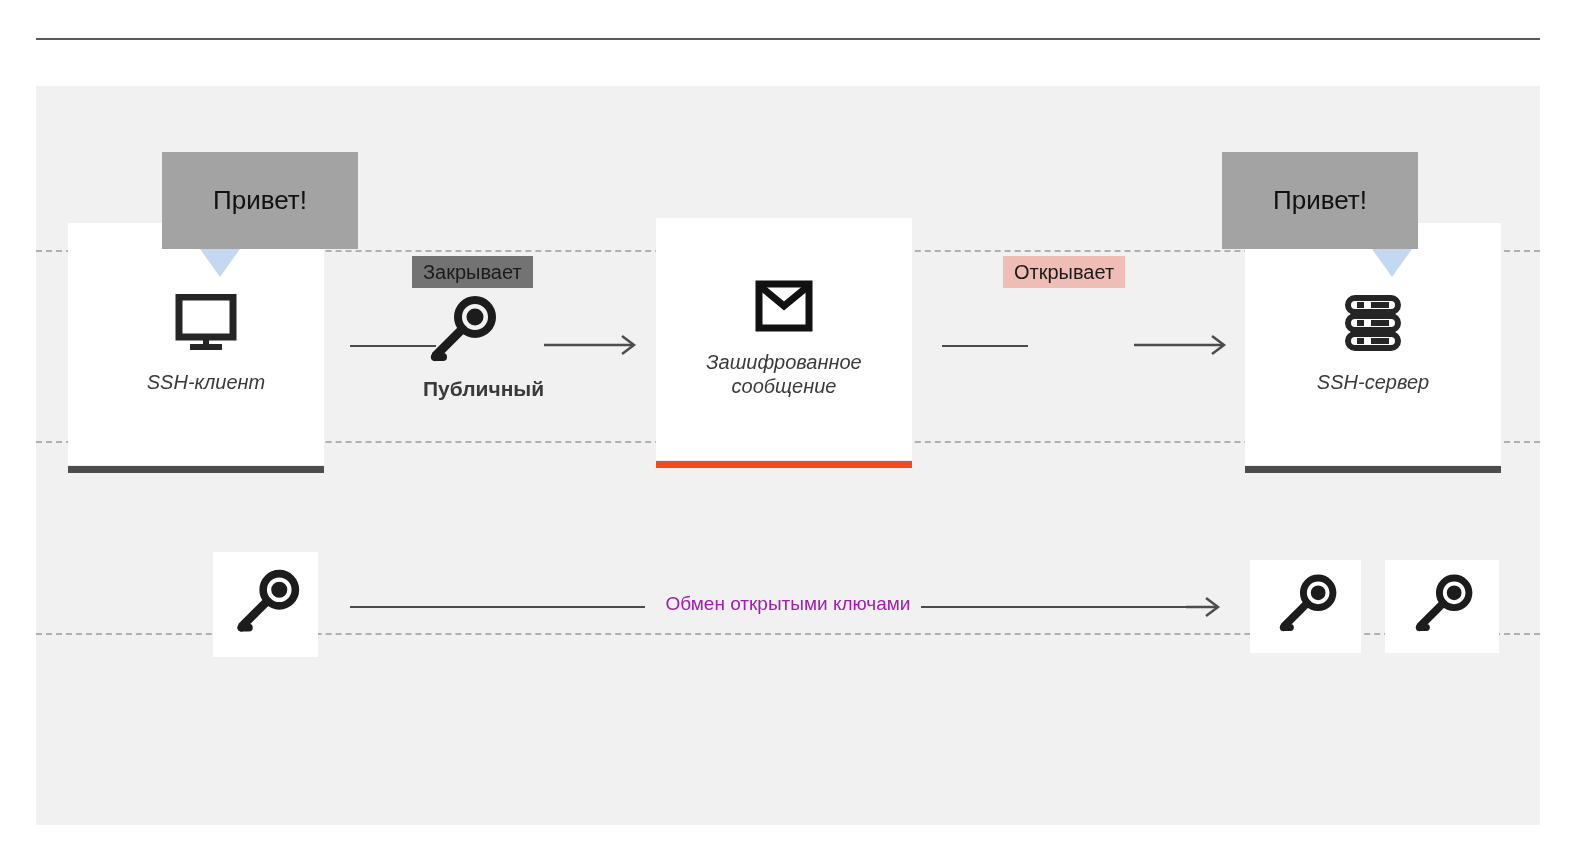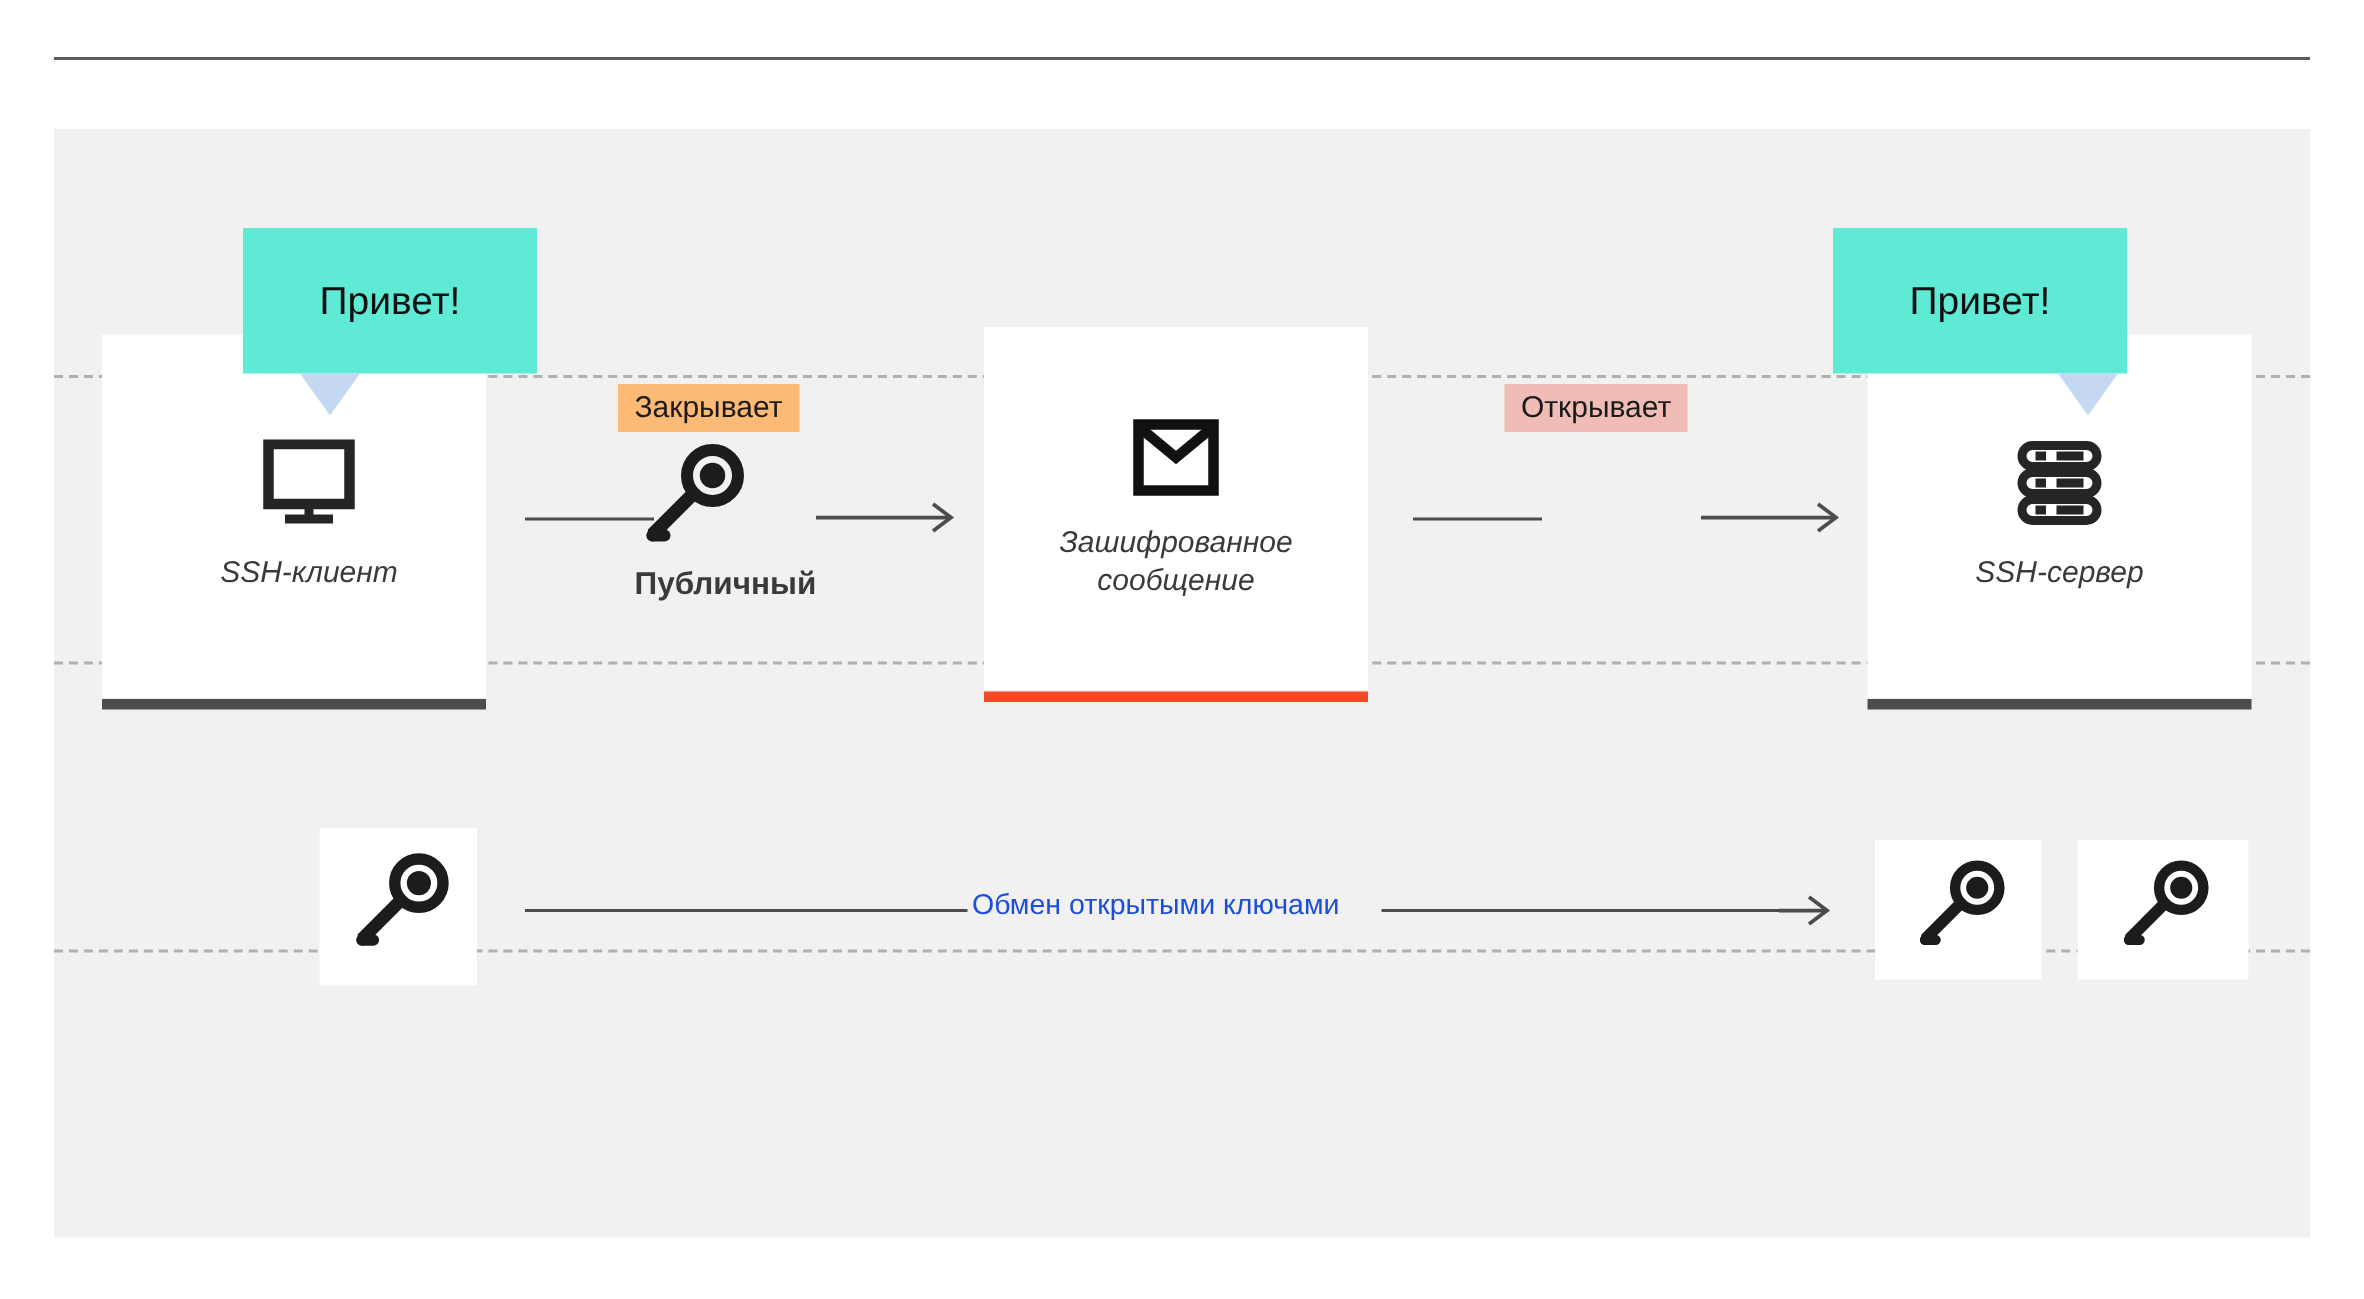--- a/index.html
+++ b/index.html
@@ -60,41 +60,41 @@
   .keycard {
     position: absolute; background: #ffffff;
     display: flex; align-items: center; justify-content: center;
   }
   .kc-left   { left: 177px;  top: 466px; width: 105px; height: 105px; }
   .kc-priv   { left: 1214px; top: 474px; width: 111px; height: 93px;  }
   .kc-pub    { left: 1349px; top: 474px; width: 114px; height: 93px;  }
 
   
   .bubble {
-    position: absolute; background: #5eead4;
+    position: absolute; background: #a3a3a3;
     display: flex; align-items: center; justify-content: center;
   }
   .bubble .bubble-text { font-size: 26px; color: #111; }
   .bubble::after {
     content: ""; position: absolute; top: 100%; left: 38px;
     border-left: 20px solid transparent;
     border-right: 20px solid transparent;
     border-top: 28px solid #c5d8f1;
   }
   .bubble-client { left: 126px;  top: 66px; width: 196px; height: 97px; }
   .bubble-server { left: 1186px; top: 66px; width: 196px; height: 97px; }
   .bubble-server::after { left: 150px; }
 
   
   .badge {
     position: absolute; height: 32px; padding: 0 11px;
     display: flex; align-items: center; justify-content: center;
     font-size: 20px; color: #1b1b1b; white-space: nowrap;
   }
-  .badge-green { background: #fdba74; left: 376px;  top: 170px; }
+  .badge-green { background: #737373; left: 376px;  top: 170px; }
   .badge-pink  { background: #efbdb5; left: 967px;  top: 170px; }
 
   
   .keygroup { position: absolute; width: 200px; text-align: left; font-weight: bold; }
   .keygroup .kg-icon { display:block; margin: 0 auto; }
   .keygroup .kg-label {
     display:block; margin-top: 6px; font-size: 21px; color: #3a3a3a;
   }
   .kg-public  { left: 387px;  top: 209px; }
   .kg-private { left: 978px;  top: 209px; }
@@ -104,21 +104,21 @@
     position: absolute; height: 2px; background: #4c4c4c;
   }
   .hl-1 { left: 314px;  top: 259px; width: 86px; }
   .hl-2 { left: 906px;  top: 259px; width: 86px; }
 
   .arrow { position: absolute; }
 
   
   .exchange-label {
     position: absolute; left: 612px; top: 507px; width: 280px;
-    text-align: left; font-size: 19px; color: #1d4ed8; white-space: nowrap;
+    text-align: center; font-size: 19px; color: #a21caf; white-space: nowrap;
   }
   .ex-line-l { left: 314px; top: 520px; width: 295px; height: 2px; background:#4c4c4c; position:absolute;}
   .ex-line-r { left: 885px; top: 520px; width: 285px; height: 2px; background:#4c4c4c; position:absolute;}
 </style>
 </head>
 <body>
 
 <div class="page">
 
   <div class="top-rule"></div>

